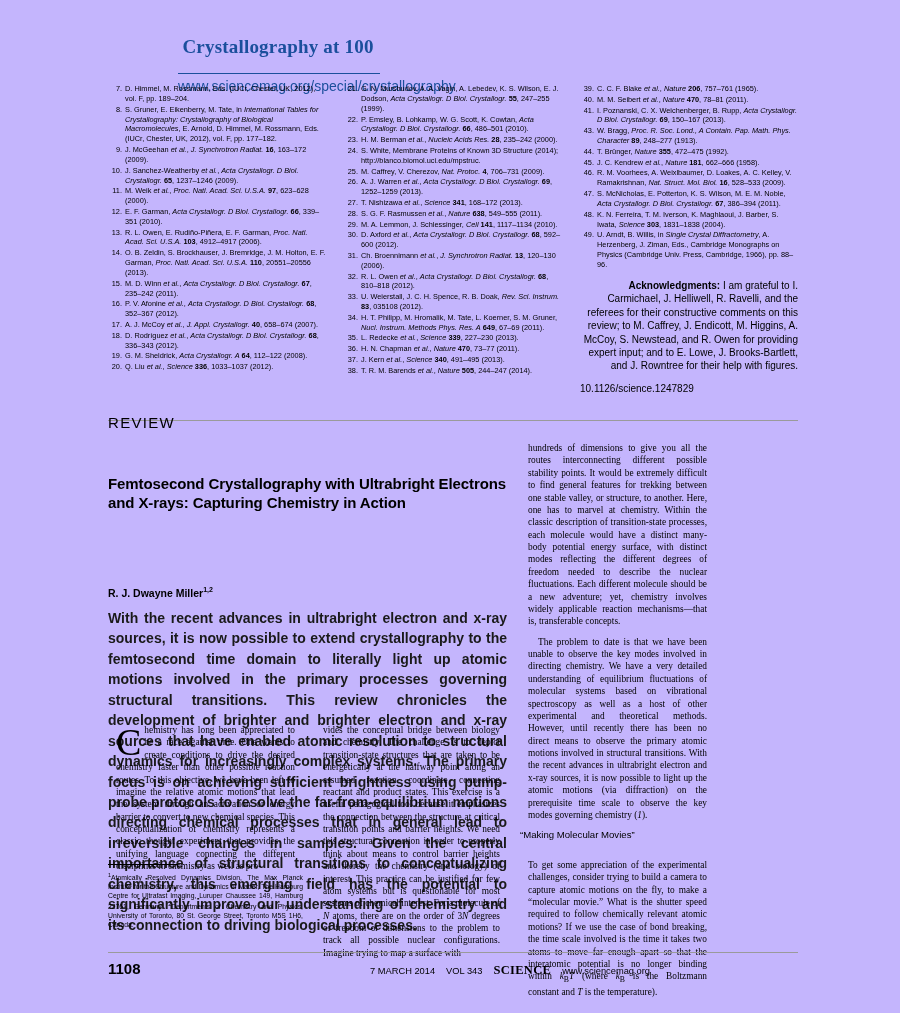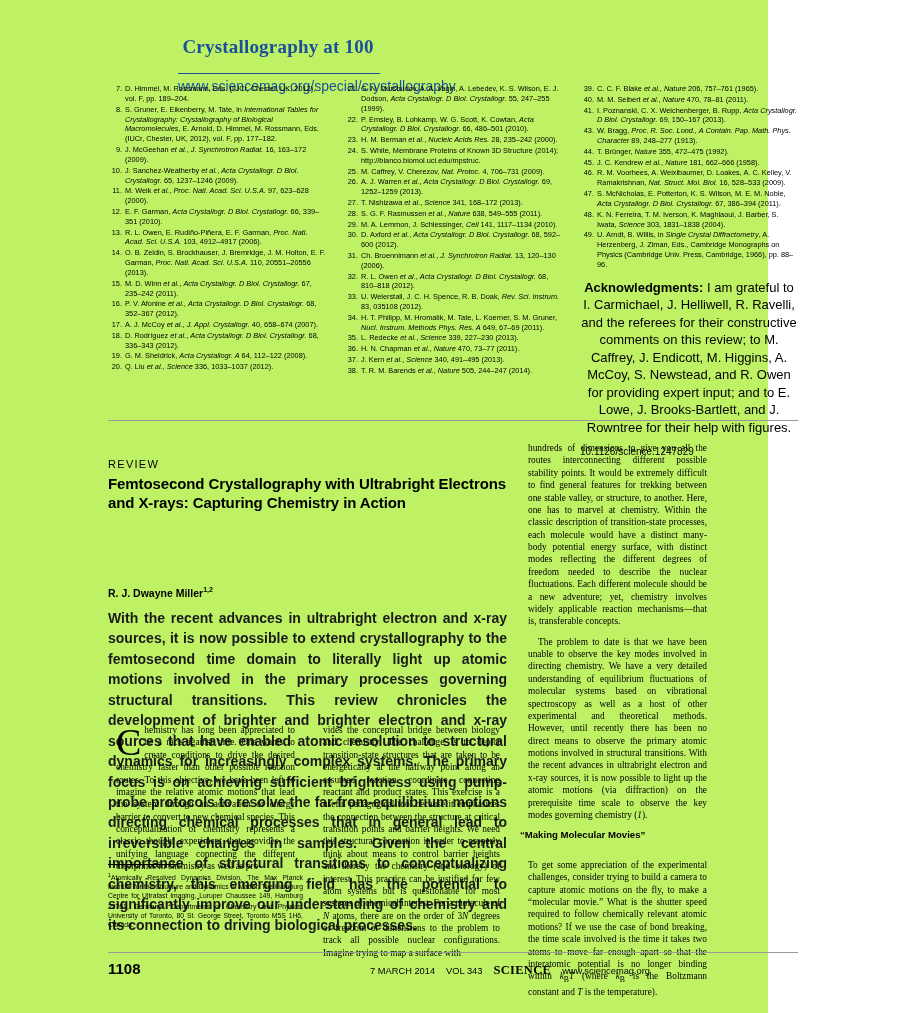--- a/index.html
+++ b/index.html
@@ -11,23 +11,23 @@
     width: 900px;
     height: 1013px;
     font-family: "Liberation Serif", serif;
     color: #000000;
     position: relative;
     overflow: hidden;
   }
   .page {
     position: absolute;
     left: 0; top: 0;
-    width: 768px;
+    width: 900px;
     height: 1013px;
-    background: #bef264;
+    background: #c4b5fd;
   }
 
   
   .masthead {
     position: absolute;
     left: 178px;
     top: 36px;
     width: 200px;
     text-align: center;
   }
@@ -79,28 +79,28 @@
     flex: 0 0 17px;
     text-align: right;
     padding-right: 3px;
     box-sizing: border-box;
   }
   .ref-body {
     flex: 1 1 auto;
     text-align: left;
   }
   .ref-body i { font-style: italic; }
-  .ref-body b { font-weight: normal; }
+  .ref-body b { font-weight: bold; }
 
   .ack {
     font-family: "Liberation Sans", sans-serif;
-    font-size: 13px;
+    font-size: 10px;
     line-height: 1.345;
     margin-top: 9px;
-    text-align: center;
+    text-align: right;
   }
   .ack b { font-weight: bold; }
   .doi {
     font-family: "Liberation Sans", sans-serif;
     font-size: 10px;
     margin-top: 9px;
   }
 
   
   .sec-rule {
@@ -108,23 +108,23 @@
     left: 108px;
     top: 420px;
     width: 690px;
     border-bottom: 1px solid #9a9a9a;
   }
 
   
   .review-label {
     position: absolute;
     left: 108px;
-    top: 458px;
-    font-family: "Liberation Sans", sans-serif;
-    font-size: 11px;
+    top: 414px;
+    font-family: "Liberation Sans", sans-serif;
+    font-size: 15px;
     letter-spacing: 1.3px;
     color: #000;
   }
   .article-title {
     position: absolute;
     left: 108px;
     top: 474px;
     width: 400px;
     font-family: "Liberation Sans", sans-serif;
     font-size: 15px;
@@ -179,21 +179,21 @@
     font-family: "Liberation Serif", serif;
     font-size: 38px;
     line-height: 30px;
     padding: 3px 3px 0 0;
     font-weight: normal;
   }
 
   .subhead {
     font-family: "Liberation Sans", sans-serif;
     font-size: 9.6px;
-    font-weight: bold;
+    font-weight: normal;
     margin: 8px 0 17px 0;
   }
 
   
   .footnote {
     position: absolute;
     left: 108px;
     top: 872px;
     width: 195px;
     font-family: "Liberation Sans", sans-serif;

